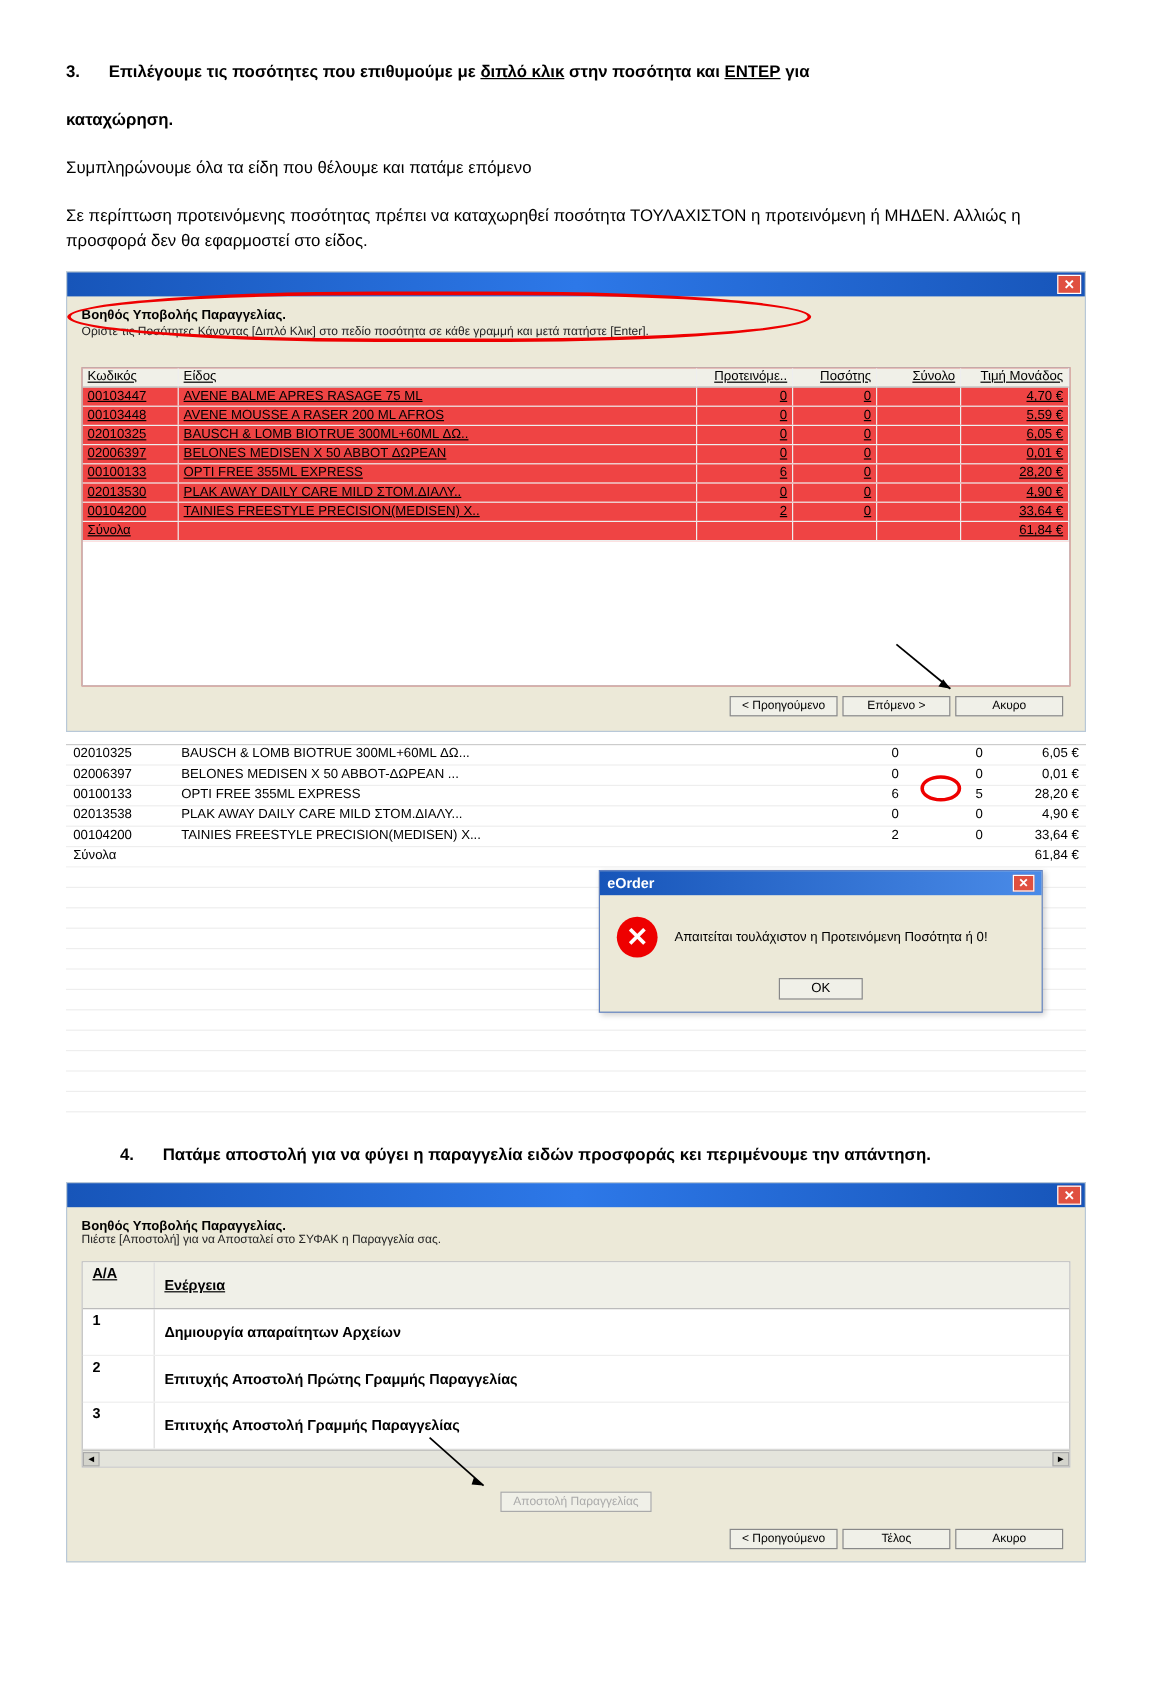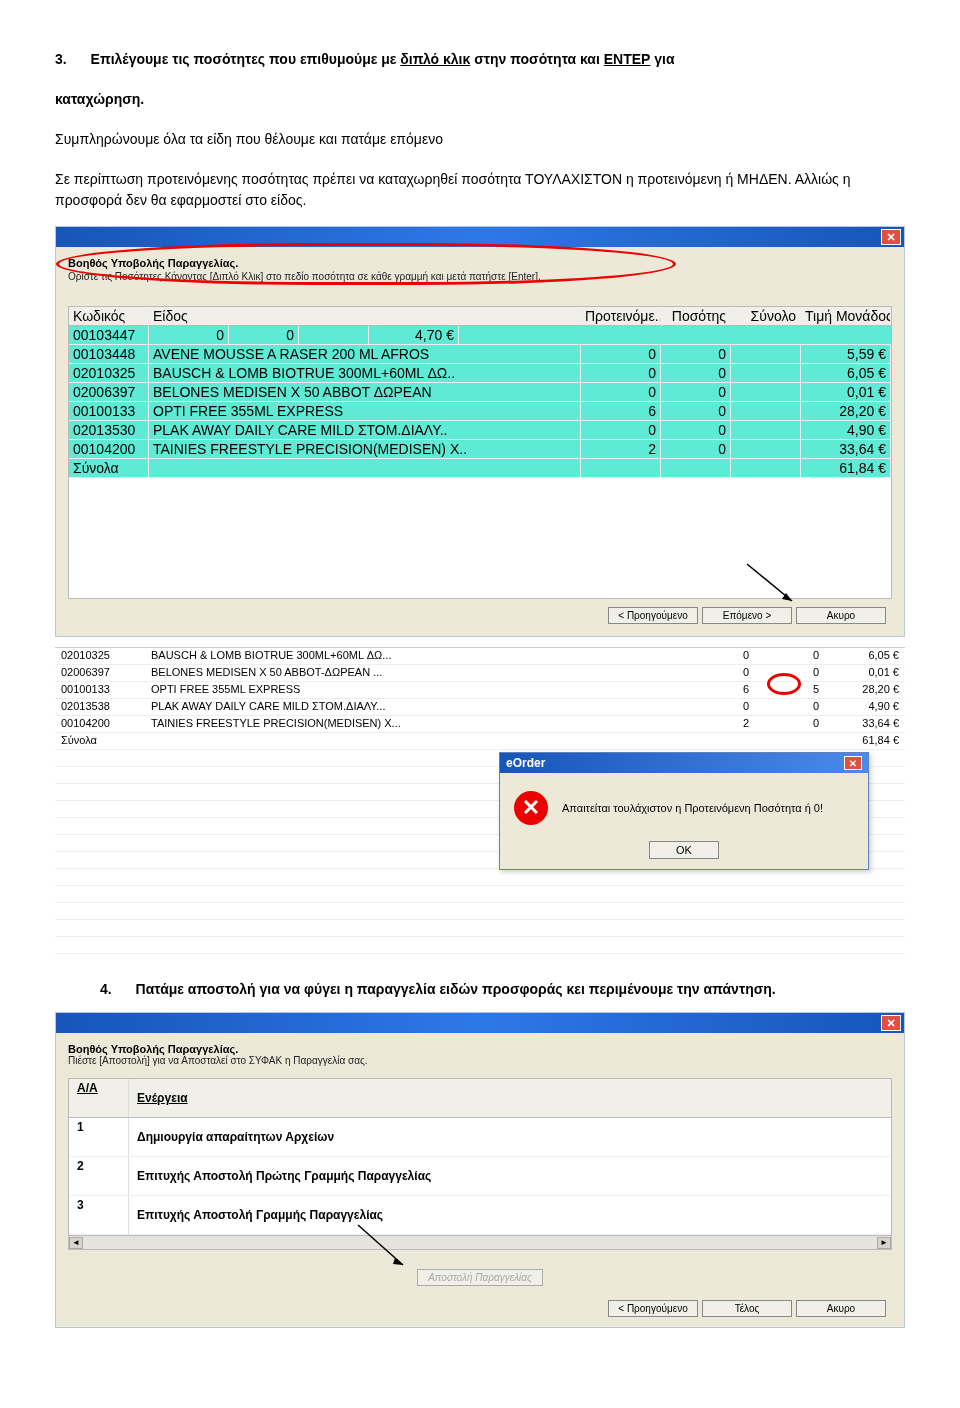--- a/index.html
+++ b/index.html
@@ -11,21 +11,21 @@
   .indent { margin-left: 45px; }
   
   .app-win { border: 1px solid #b8c8d8; background: #ece9d8; margin: 15px 0 10px; position: relative; }
   .titlebar { background: linear-gradient(to right,#1755b9,#2d78e8,#1755b9); height: 20px; display: flex; justify-content: flex-end; align-items: center; padding: 0 3px; }
   .close-x { background: #e05040; width: 20px; height: 16px; display: flex; align-items: center; justify-content: center; color: #fff; font-size: 11px; font-weight: bold; border: 1px solid #fff; cursor: pointer; }
   .wizard-body { padding: 10px 12px 8px; }
   .wizard-head { font-weight: bold; font-size: 11px; margin-bottom: 2px; }
   .wizard-sub { font-size: 10px; color: #222; }
   .circle-red { position: absolute; border: 3px solid #e00; border-radius: 50%/60%; }
   
-  .grid { background: #5eead4; border: 1px solid #bbb; font-size: 14px; }
+  .grid { background: #ef4444; border: 1px solid #bbb; font-size: 11px; text-decoration: underline; }
   .grid-row { display: flex; border-bottom: 1px solid #eee; min-height: 16px; }
   .grid-head { background: #f0f0e8; border-bottom: 1px solid #bbb; }
   .grid-row > div { padding: 1px 4px; border-right: 1px solid #eee; overflow: hidden; white-space: nowrap; }
   .c-code { width: 80px; }
   .c-name { flex: 1; }
   .c-sug { width: 80px; text-align: right; }
   .c-qty { width: 70px; text-align: right; }
   .c-total{ width: 70px; text-align: right; }
   .c-unit { width: 90px; text-align: right; padding-right: 10px; }
   .grid-blank { height: 120px; background: #fff; }
@@ -59,21 +59,21 @@
   .wiz2-sub { font-size: 10px; color: #222; margin-bottom: 12px; }
   .actions { background: #fff; border: 1px solid #bbb; font-size: 12px; }
   .act-row { display: flex; border-bottom: 1px solid #eee; }
   .act-row > div:first-child { width: 60px; padding: 2px 8px; border-right: 1px solid #ddd; }
   .act-row > div:last-child { flex: 1; padding: 12px 8px; }
   .act-head { background: #f0f0e8; font-weight: bold; border-bottom: 1px solid #bbb; text-decoration: underline; }
   .scrollh { height: 14px; background: #e4e4dc; border-top: 1px solid #bbb; display:flex; align-items:center; }
   .scroll-arrow { width: 14px; height: 12px; background:#d4d4cc; border:1px solid #aaa; font-size:8px; display:flex; align-items:center; justify-content:center; }
   .arrow-line { position: relative; height: 0; }
   .arrow-svg { position: absolute; }
-  .disabled-btn { background: #f0f0e8; border: 1px solid #aaa; color: #aaa; font-size: 10px; padding: 2px 10px; font-style: italic; }
+  .disabled-btn { background: #f0f0e8; border: 1px solid #aaa; color: #aaa; font-size: 10px; padding: 2px 10px; }
 </style>
 </head>
 <body>
 
 <div class="para">
   <span class="bold num">3.</span>
   <span class="bold">Επιλέγουμε τις ποσότητες που επιθυμούμε  με </span>
   <span class="bold under">διπλό κλικ</span>
   <span class="bold"> στην ποσότητα και </span>
   <span class="bold under">ENTEP</span>
@@ -99,20 +99,21 @@
         <div class="c-code">Κωδικός</div>
         <div class="c-name">Είδος</div>
         <div class="c-sug">Προτεινόμε..</div>
         <div class="c-qty">Ποσότης</div>
         <div class="c-total">Σύνολο</div>
         <div class="c-unit">Τιμή Μονάδος</div>
       </div>
       <div id="grid1-rows">
           <div class="grid-row">
             <div class="c-code">00103447</div>
+            <div class="c-name">AVENE BALME APRES RASAGE 75 ML</div>
             <div class="c-sug">0</div>
             <div class="c-qty">0</div>
             <div class="c-total"></div>
             <div class="c-unit">4,70 €</div>
           </div>
           <div class="grid-row">
             <div class="c-code">00103448</div>
             <div class="c-name">AVENE MOUSSE A RASER 200 ML AFROS</div>
             <div class="c-sug">0</div>
             <div class="c-qty">0</div>

